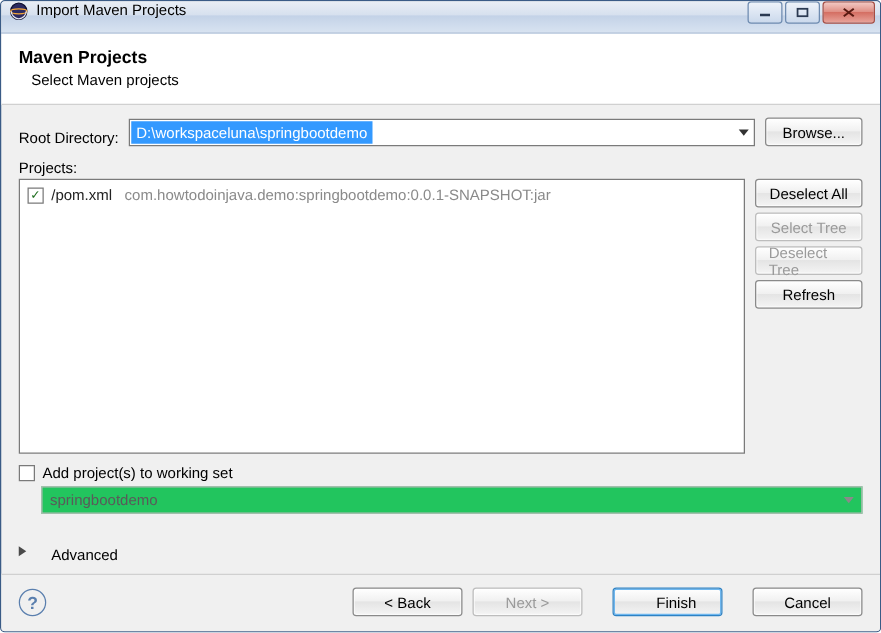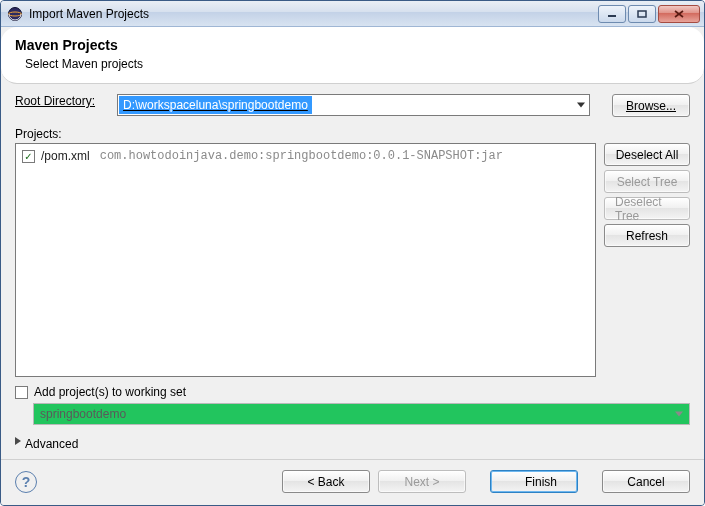--- a/index.html
+++ b/index.html
@@ -16,21 +16,21 @@
     width: 705px; height: 506px;
     border: 1px solid #3a5b86;
     background: #f0f0f0;
     display: flex; flex-direction: column;
     border-radius: 4px;
     overflow: hidden;
   }
   .titlebar {
     height: 26px;
     background: linear-gradient(to bottom, #e9eef5 0%, #d6e0ee 45%, #c3d2e7 46%, #d8e3f1 100%);
-    display: flex; align-items: center;
+    display: flex; 
     padding: 0 2px 0 6px;
     border-bottom: 1px solid #9fb6d4;
   }
   .titlebar .icon {
     width: 16px; height: 16px; margin-right: 6px;
     display: inline-flex; align-items: center; justify-content: center;
   }
   .titlebar .title {
     flex: 1;
     color: #000;
@@ -50,44 +50,42 @@
     background: linear-gradient(to bottom, #f2c8c3, #e09187 45%, #d36b5f 46%, #e8a39a);
     border-color: #a54c42;
     color: #5a1a12;
     width: 42px;
   }
 
   .header-panel {
     background: #fff;
     border-bottom: 1px solid #d0d0d0;
     padding: 10px 16px 12px 14px;
-    border-radius: 16px;
   }
   .header-panel h1 {
     margin: 0 0 4px 0;
     font-size: 14px;
     font-weight: bold;
     color: #000;
   }
   .header-panel .sub {
     margin-left: 10px;
     color: #000;
     font-size: 12px;
   }
 
   .body {
     flex: 1;
     padding: 10px 14px 8px 14px;
     display: flex; flex-direction: column;
   }
 
   .row {
-    display: flex; align-items: flex-start; gap: 22px;
+    display: flex; align-items: flex-end; gap: 8px;
     margin-bottom: 6px;
-    text-decoration: underline;
   }
   .row label {
     font-size: 12px;
     white-space: nowrap;
   }
   .combo {
     flex: 1;
     height: 22px;
     border: 1px solid #7a7a7a;
     background: #fff;
@@ -139,21 +137,21 @@
     overflow: auto;
     min-height: 130px;
   }
   .list-item {
     display: flex; align-items: center; gap: 6px;
     font-size: 12px;
     padding: 1px 0;
     white-space: nowrap;
   }
   .mono-dark { color: #222; }
-  .mono-grey { color: #8a8a8a; margin-left: 4px; font-family: Liberation Mono, monospace; }
+  .mono-grey { color: #8a8a8a; margin-left: 4px; }
 
   .ws-row {
     display: flex; align-items: center; gap: 6px;
     margin-top: 8px;
   }
   .ws-combo {
     margin: 4px 0 0 18px;
     height: 22px;
     border: 1px solid #b9b9b9;
     background: #22c55e;
@@ -164,22 +162,22 @@
   }
   .ws-combo .arrow2 {
     position: absolute; right: 6px; top: 50%; transform: translateY(-50%);
     width: 0; height: 0;
     border-left: 4px solid transparent;
     border-right: 4px solid transparent;
     border-top: 5px solid #8a8a8a;
   }
 
   .adv {
-    display: flex; align-items: flex-start; gap: 4px;
-    margin-top: 12px;
+    display: flex; align-items: flex-start; gap: 20px;
+    margin-top: 26px;
     font-size: 12px;
   }
   .tri {
     width: 0; height: 0;
     border-top: 4px solid transparent;
     border-bottom: 4px solid transparent;
     border-left: 6px solid #4a4a4a;
   }
 
   .footer {

